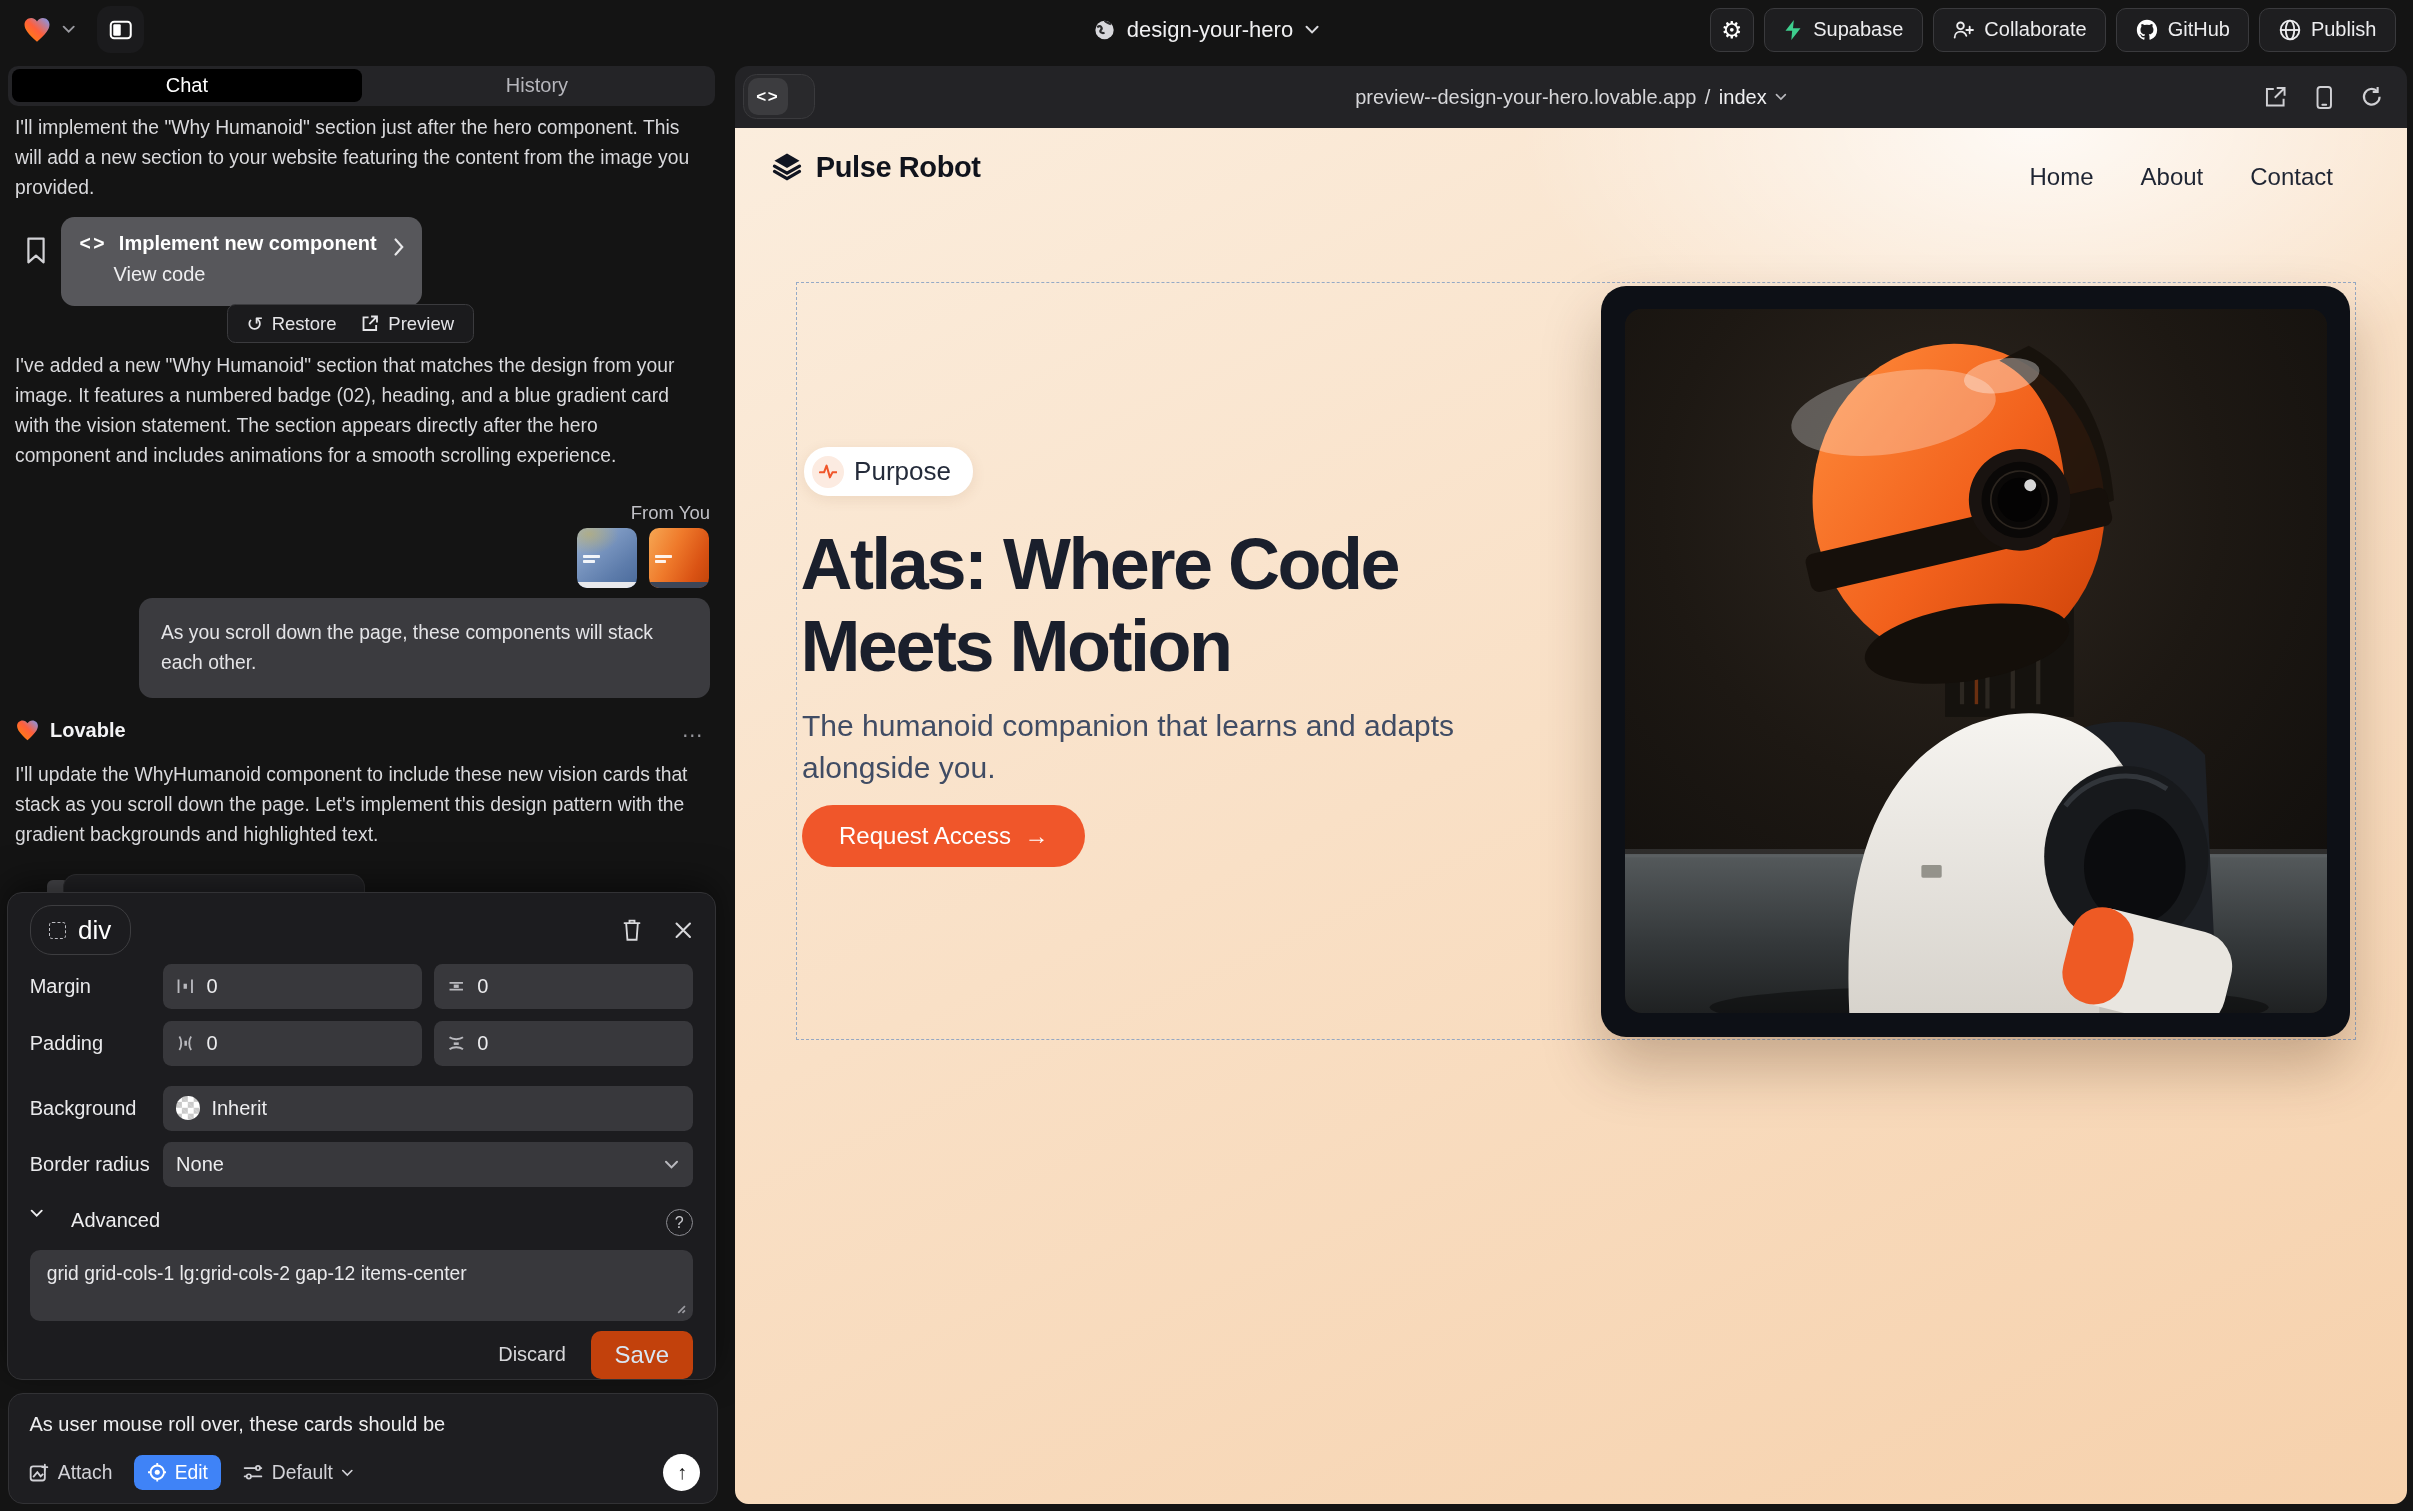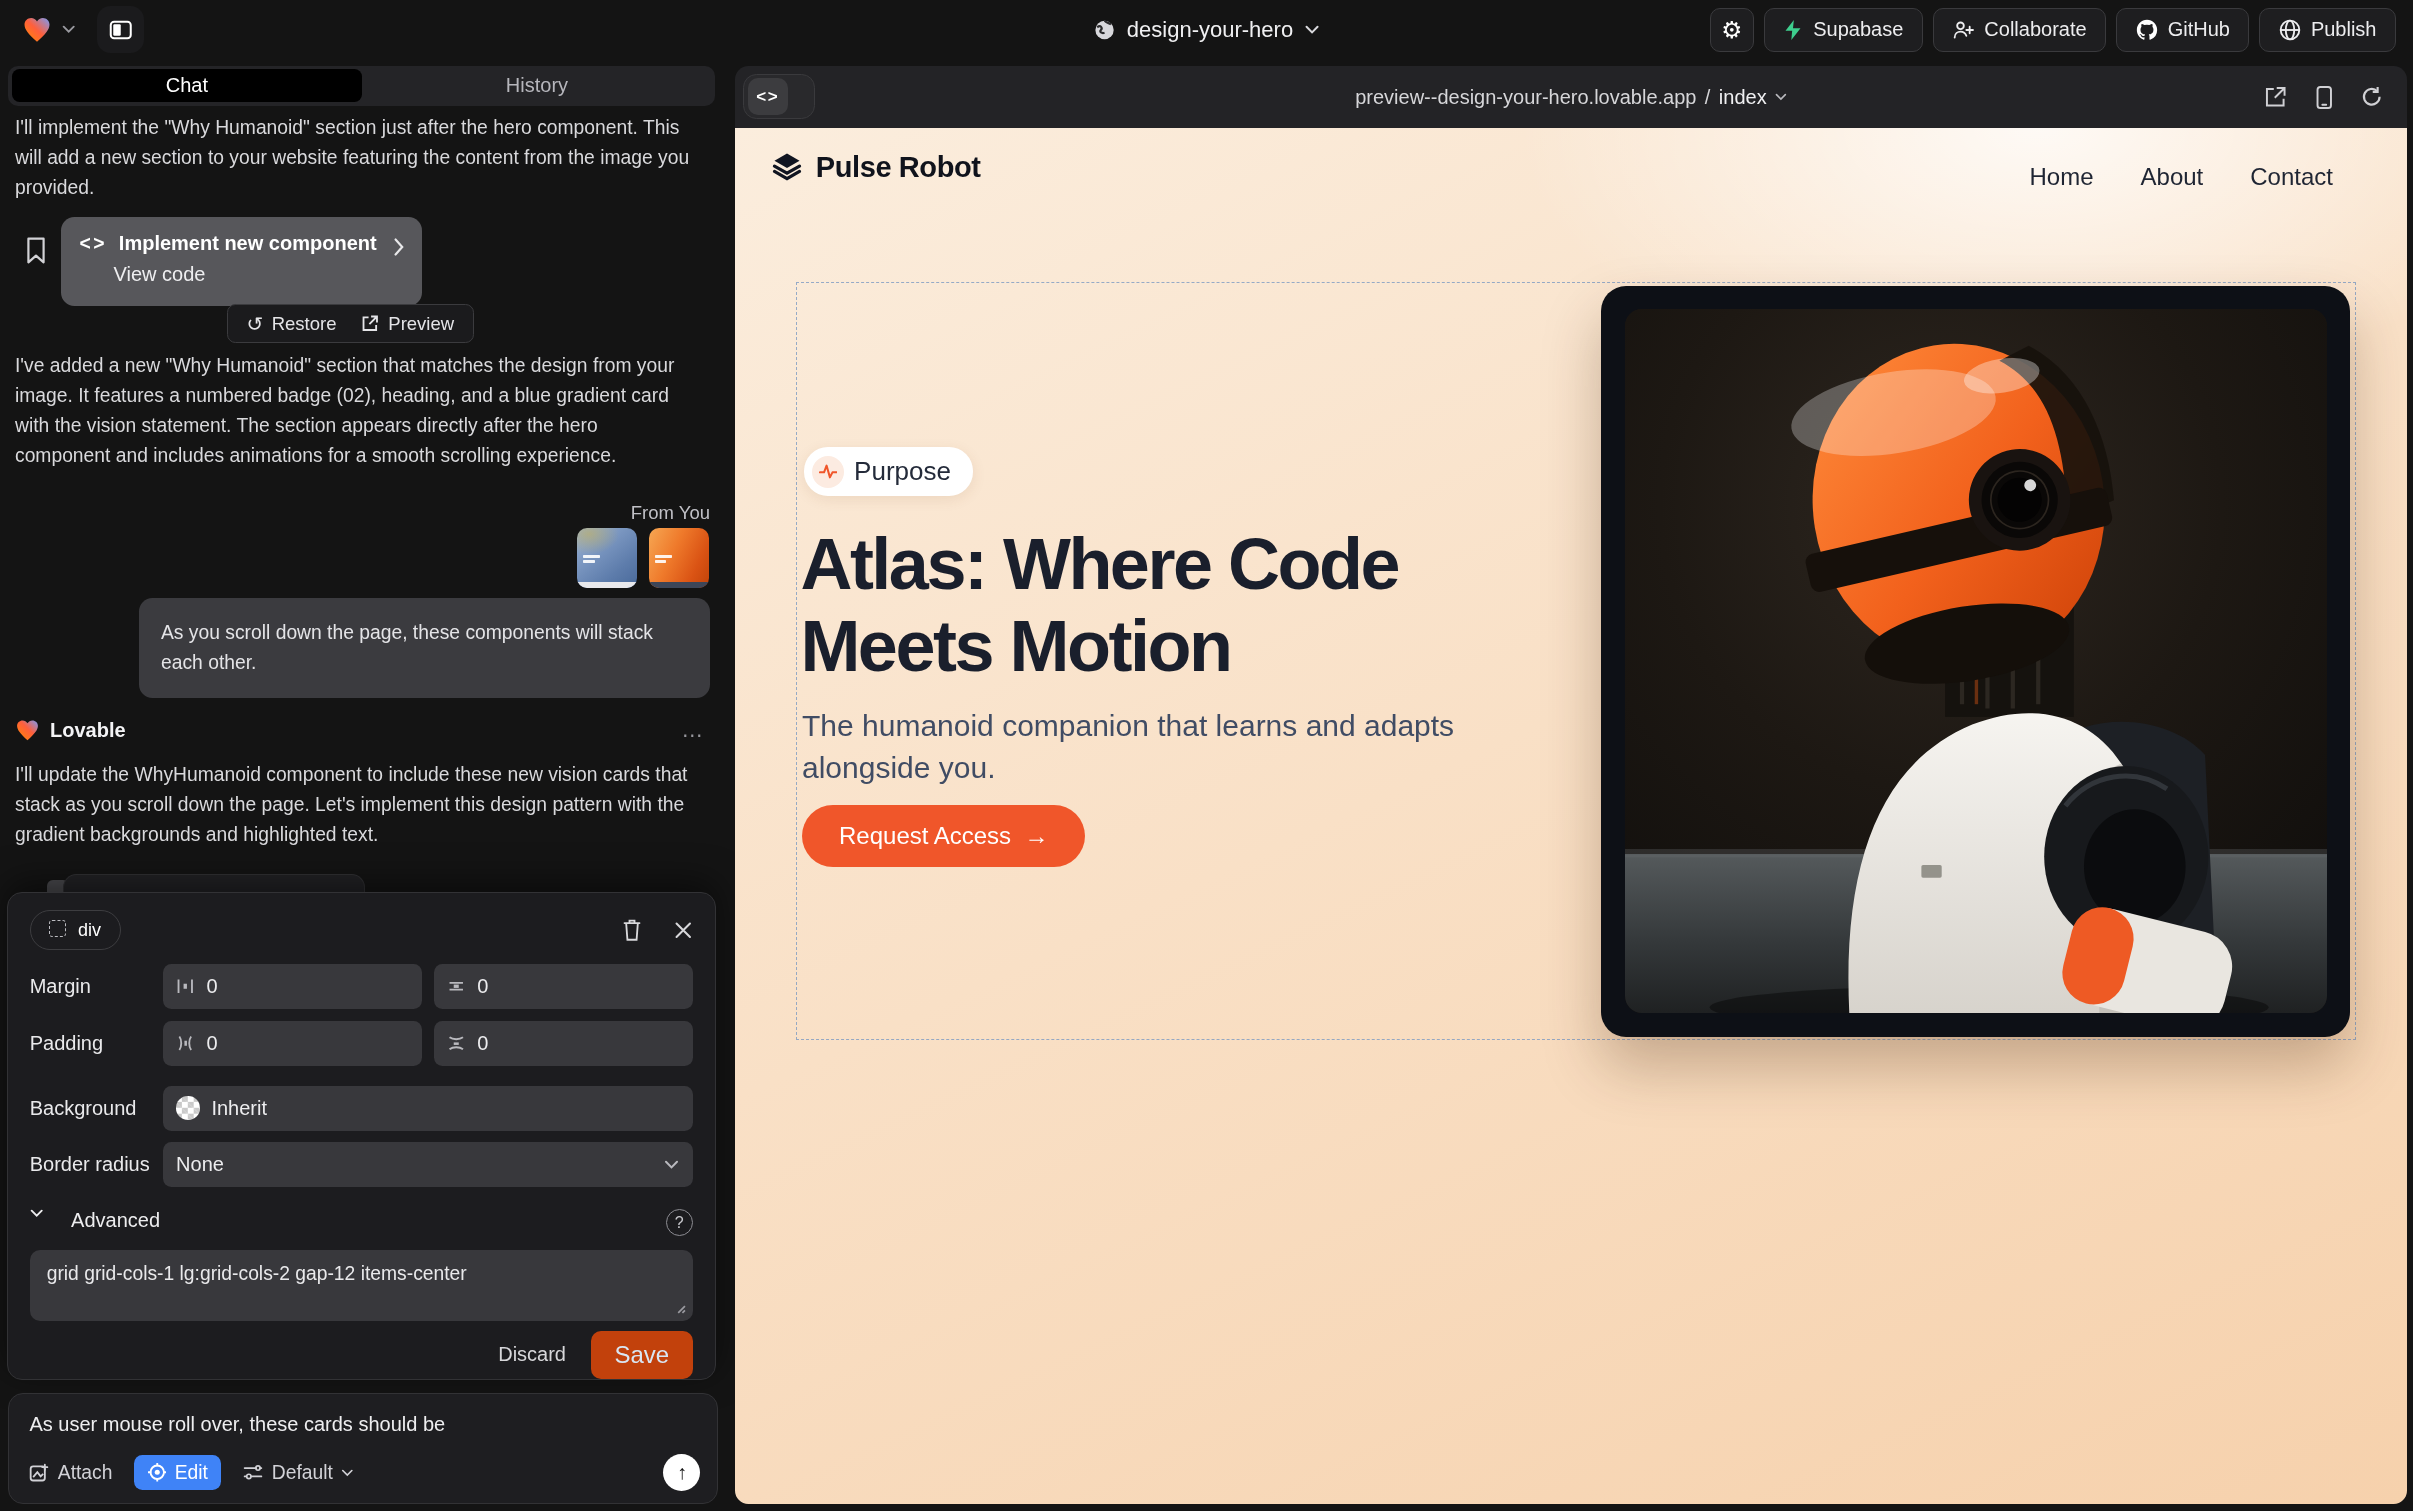--- a/index.html
+++ b/index.html
@@ -63,21 +63,21 @@
   .lovable-row { position:absolute; left:15px; top:658px; width:690px; display:flex; align-items:center; gap:10px; }
   .lovable-name { font-size:20px; font-weight:600; color:#f4f4f6; }
   .menu-dots { margin-left:auto; color:#97979d; font-size:22px; letter-spacing:1.7px; cursor:pointer; }
 
   .partial-card { position:absolute; left:63px; top:815px; width:302px; height:34px; background:#222225; border:0.8px solid #313134; border-bottom:none; border-radius:13.4px 13.4px 0 0; }
   .partial-nub { position:absolute; left:47px; top:821px; width:22px; height:11.8px; background:#4a4a4e; border-radius:5.9px 5.9px 0 0; }
 
   
   .inspector { position:absolute; left:6.7px; top:833px; width:709px; height:488px; background:#1c1c1f; border:0.8px solid #323235; border-radius:15px; padding:15px 22px; box-shadow:0 -8.4px 34px rgba(0,0,0,.5); }
   .insp-header { display:flex; align-items:center; height:44px; }
-  .el-chip { display:flex; align-items:flex-start; gap:11.8px; border:0.8px solid #3d3d40; border-radius:22px; padding:8.4px 18.5px; color:#fff; font-size:18px; cursor:pointer; }
+  .el-chip { display:flex; align-items:center; gap:11.8px; border:0.8px solid #3d3d40; border-radius:22px; padding:8.4px 18.5px; color:#fff; font-size:26px; cursor:pointer; }
   .sel-icon { width:17px; height:17px; border:1.7px dashed #bdbdc2; border-radius:3.4px; }
   .hdr-icons { margin-left:auto; display:flex; gap:32px; align-items:center; }
   .hdr-icons > * { cursor:pointer; }
 
   .insp-row { display:flex; align-items:center; margin-top:11.8px; }
   .row-label { width:133px; font-size:20px; color:#e9e9eb; }
   .fields { flex:1; display:flex; gap:11.8px; }
   .field { flex:1; height:45px; background:#38383c; border-radius:8.4px; display:flex; align-items:center; gap:11.8px; padding:0 13.4px; font-size:20px; color:#ededef; cursor:text; }
   .field .sp-icon { flex:none; }
   .select-chevron { margin-left:auto; }

